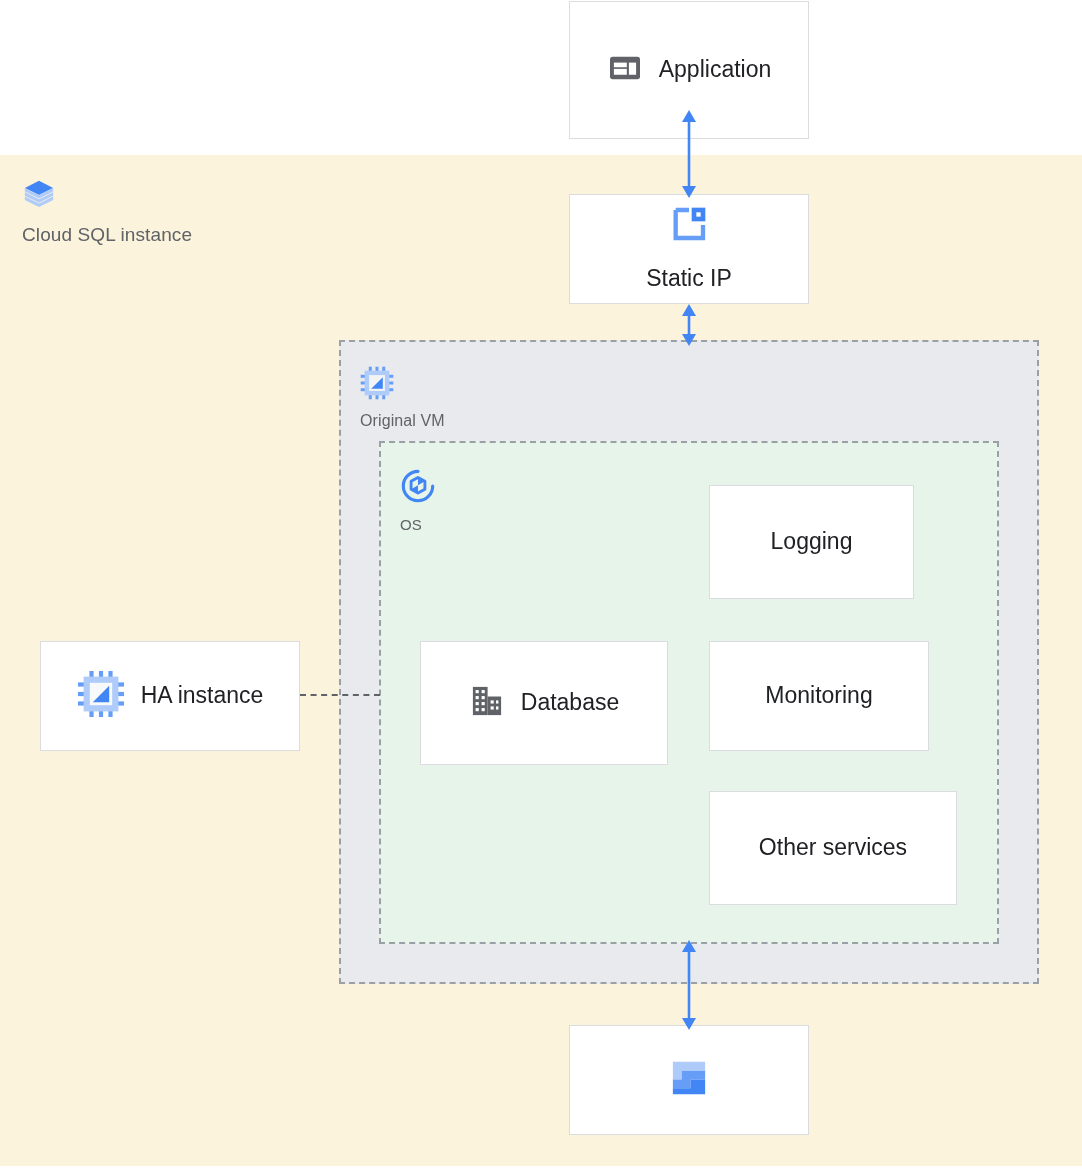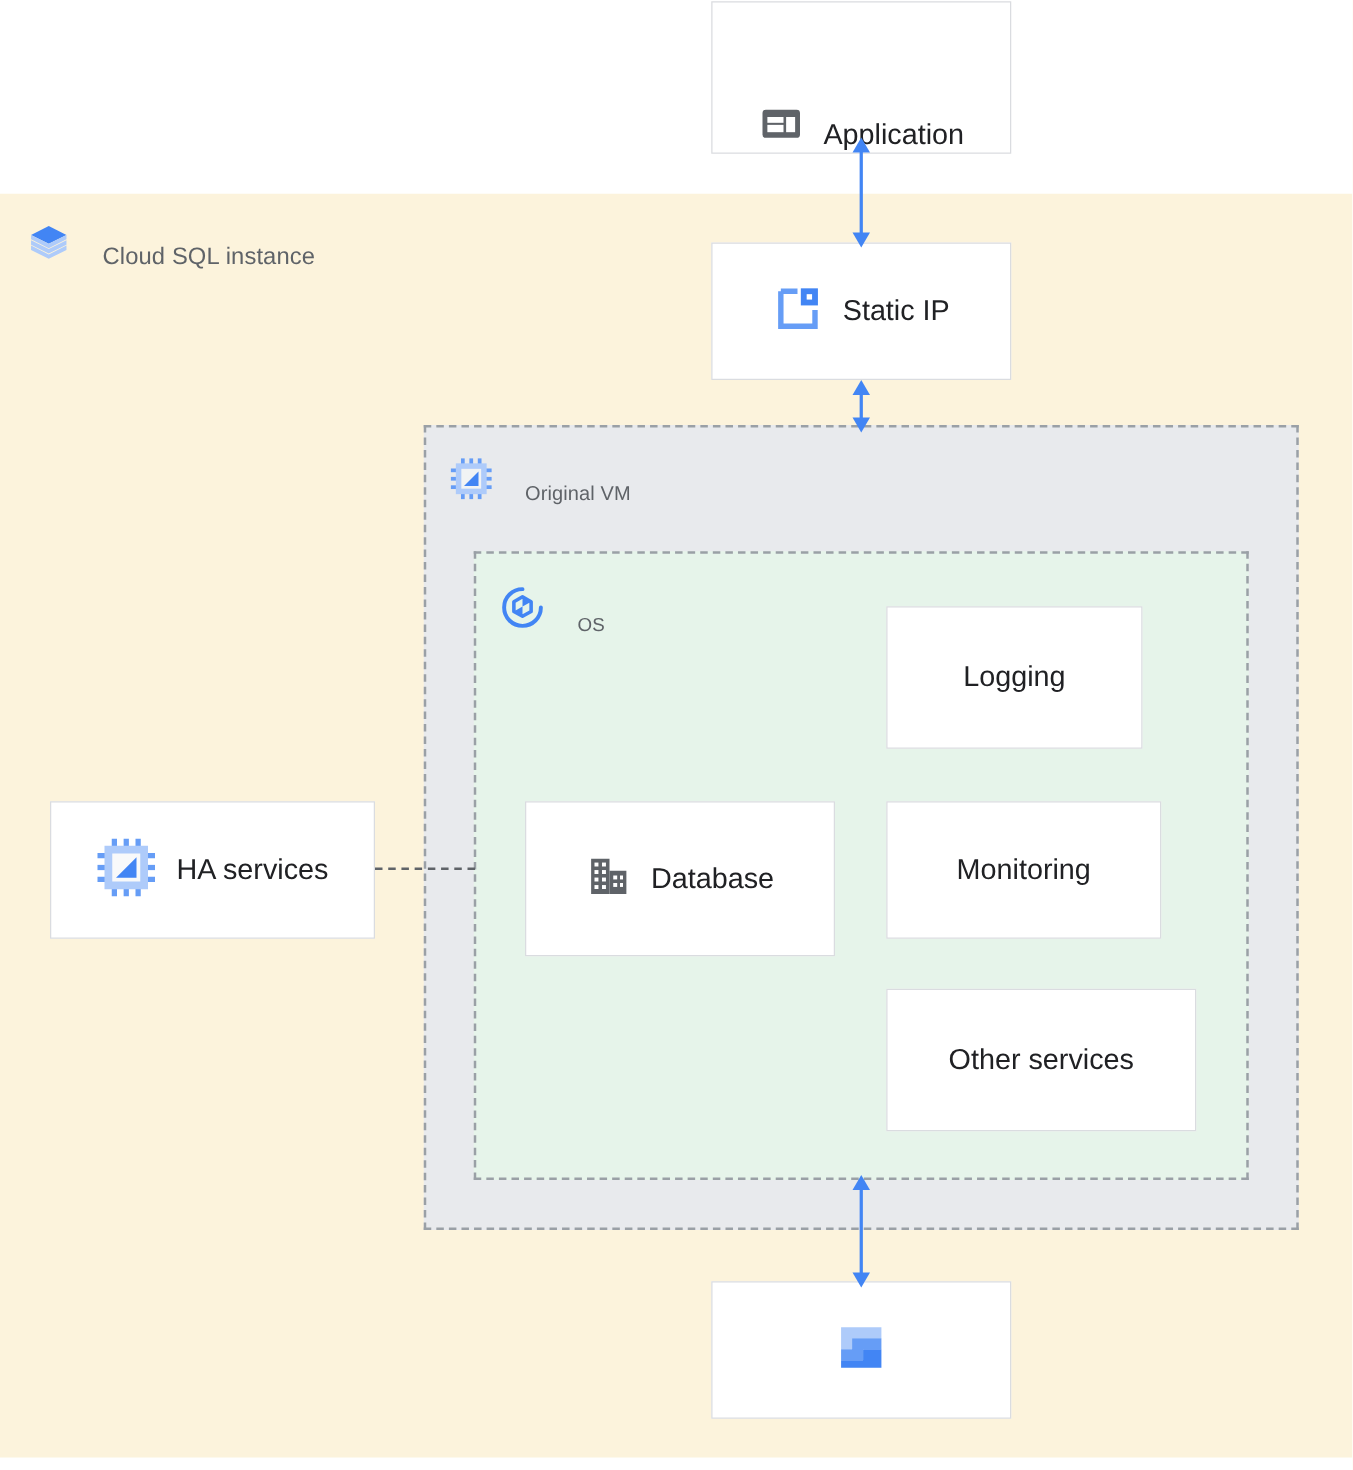--- a/index.html
+++ b/index.html
@@ -46,22 +46,23 @@
     height: 503px;
     background: #E6F4EA;
     border: 2px dashed #9AA0A6;
     box-sizing: border-box;
   }
 
   
   .region-header {
     position: absolute;
     display: flex;
-    align-items: flex-end;
-    gap: 26px;
+    align-items: flex-start;
+    gap: 8px;
+    flex-direction: column;
   }
   .region-header .rh-label {
     font-size: 19px;
     color: #5F6368;
     letter-spacing: 0.1px;
     white-space: nowrap;
   }
   .header-cloudsql { left: 22px; top: 178px; }
   .header-vm { left: 360px; top: 366px; }
   .header-vm .rh-label { font-size: 16px; }
@@ -82,22 +83,22 @@
   .node .node-label {
     font-size: 23px;
     color: #202124;
     line-height: 1.28;
     white-space: pre-line;
   }
   .node.plain .node-label {
     text-align: center;
   }
 
-  .node-application { left: 569px; top: 1px;    width: 240px; height: 122px; align-items: flex-end; }
-  .node-staticip    { left: 569px; top: 194px;  width: 240px; height: 110px; }
+  .node-application { left: 569px; top: 1px;    width: 240px; height: 138px; }
+  .node-staticip    { left: 569px; top: 194px;  width: 240px; height: 110px; flex-direction: column; }
   .node-hastandby   { left: 40px;  top: 641px;  width: 260px; height: 110px; }
   .node-logging     { left: 709px; top: 485px;  width: 205px; height: 114px; }
   .node-database    { left: 420px; top: 641px;  width: 248px; height: 124px; }
   .node-monitoring  { left: 709px; top: 641px;  width: 220px; height: 110px; }
   .node-other       { left: 709px; top: 791px;  width: 248px; height: 114px; }
   .node-pdisk       { left: 569px; top: 1025px; width: 240px; height: 110px; }
   .node-pdisk .node-label { line-height: 1.3; }
 
   
   .icon {
@@ -216,21 +217,21 @@
           <rect x="0.5" y="15.7" width="3.2" height="2.1"></rect>
           <rect x="20.3" y="6.2" width="3.2" height="2.1"></rect>
           <rect x="20.3" y="10.95" width="3.2" height="2.1"></rect>
           <rect x="20.3" y="15.7" width="3.2" height="2.1"></rect>
         </g>
         <rect x="3.3" y="3.3" width="17.4" height="17.4" fill="#AECBFA"></rect>
         <rect x="6.4" y="6.4" width="11.2" height="11.2" fill="#F8F9FA"></rect>
         <polygon points="7.9,16.1 16.1,16.1 16.1,7.9" fill="#4285F4"></polygon>
       </svg>
     </span>
-    <span class="node-label">HA services</span>
+    <span class="node-label">HA instance</span>
   </div>
 
   <div class="node node-database">
     <span class="icon">
       <svg width="36" height="36" viewBox="0 0 24 24">
         <path d="M2.6 2.6 H12.4 V21.4 H2.6 Z" fill="#5F6368"></path>
         <path d="M12.4 9 H21.4 V21.4 H12.4 Z" fill="#5F6368"></path>
         <g fill="#FFFFFF">
           <rect x="4.4" y="4.7" width="2.1" height="2.1"></rect>
           <rect x="8.4" y="4.7" width="2.1" height="2.1"></rect>

